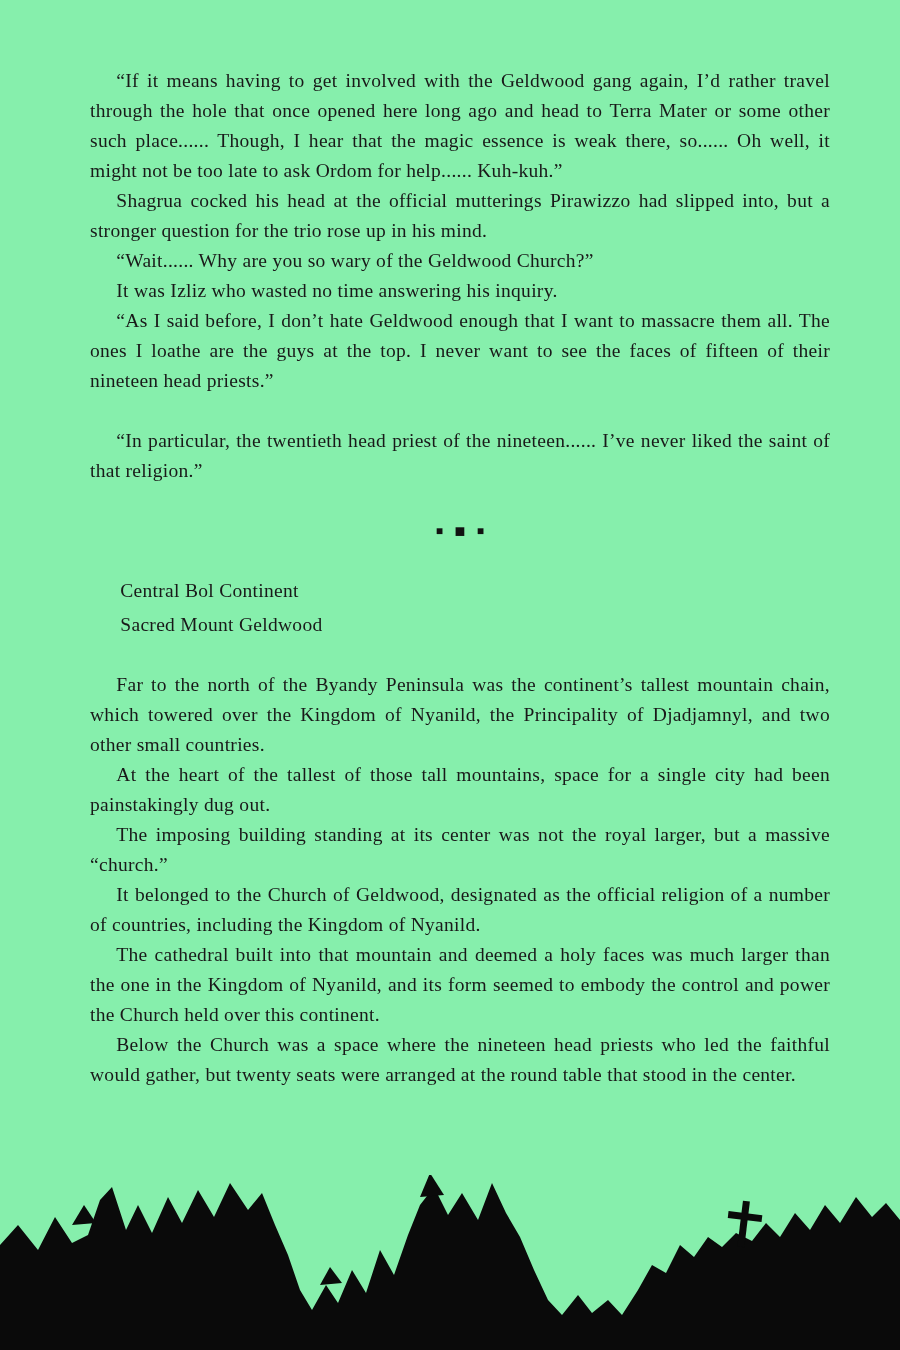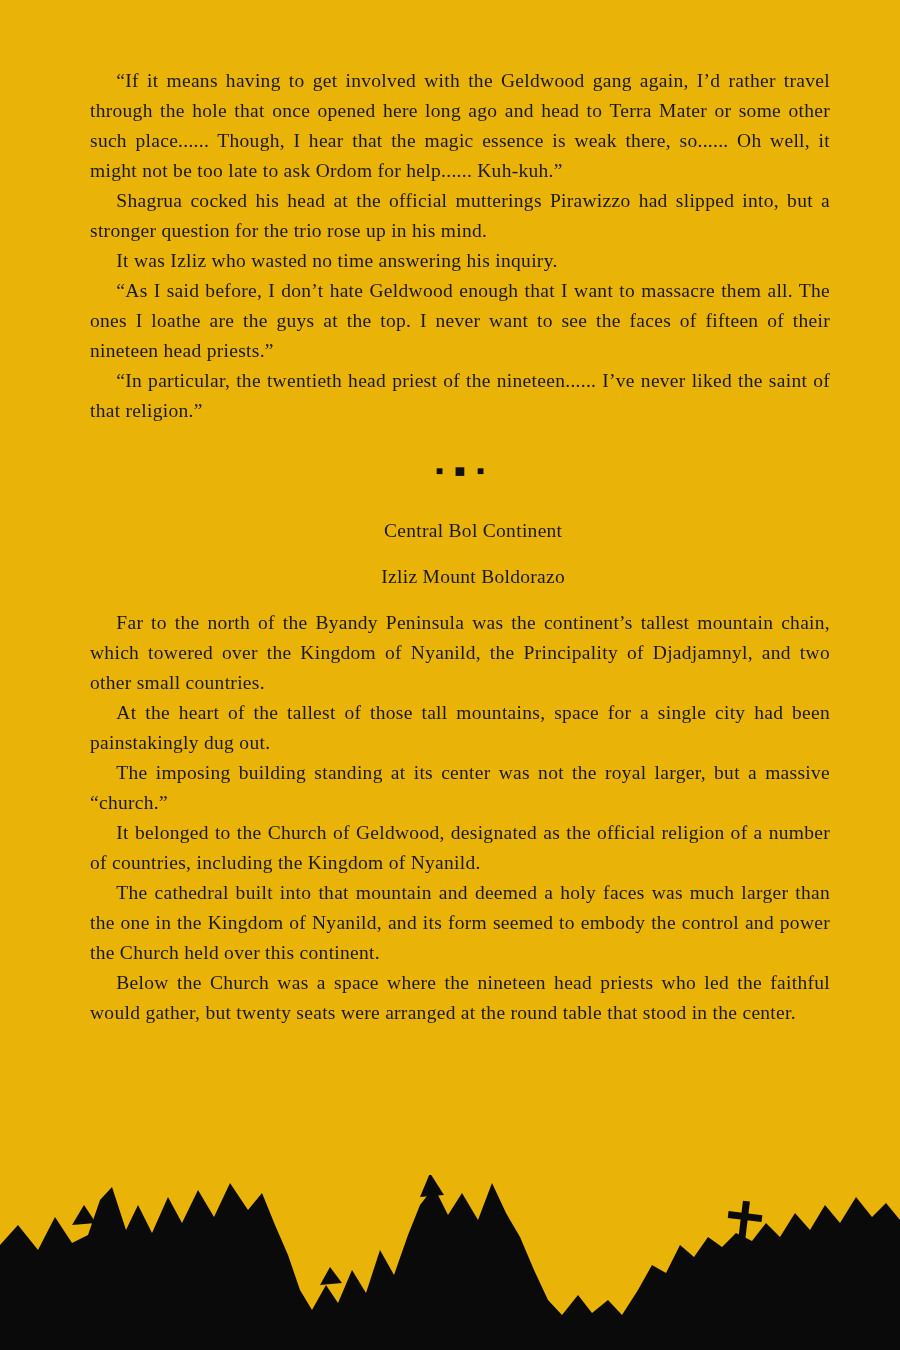--- a/index.html
+++ b/index.html
@@ -10,42 +10,43 @@
     width: 900px;
     height: 1350px;
     background: #f7f7f4;
     overflow: hidden;
     position: relative;
     font-family: "Liberation Serif", "DejaVu Serif", serif;
   }
   .page {
     position: absolute;
     inset: 0;
-    background: #eab308;
+    background: #86efac;
   }
   .text-block {
     position: absolute;
     top: 66px;
     left: 90px;
     width: 740px;
     color: #191919;
     font-size: 19.5px;
     line-height: 30px;
     letter-spacing: 0.015em;
   }
   p.para {
     margin: 0;
     text-align: justify;
     text-indent: 1.35em;
   }
   p.para.gap-top {
+    margin-top: 30px;
   }
   p.loc {
-    margin: 16px;
-    text-align: center;
+    margin: 4px;
+    text-align: left;
     text-indent: 1.35em;
   }
   .scene-break {
     margin: 28px 0 32px 0;
     height: 30px;
     line-height: 30px;
     text-align: center;
     color: #111111;
   }
   .scene-break .sq {
@@ -67,32 +68,33 @@
 </style>
 </head>
 <body>
 
 <div class="page">
 
   <div class="text-block">
 
     <p class="para">“If it means having to get involved with the Geldwood gang again, I’d rather travel through the hole that once opened here long ago and head to Terra Mater or some other such place...... Though, I hear that the magic essence is weak there, so...... Oh well, it might not be too late to ask Ordom for help...... Kuh-kuh.”</p>
     <p class="para">Shagrua cocked his head at the official mutterings Pirawizzo had slipped into, but a stronger question for the trio rose up in his mind.</p>
+    <p class="para">“Wait...... Why are you so wary of the Geldwood Church?”</p>
     <p class="para">It was Izliz who wasted no time answering his inquiry.</p>
     <p class="para">“As I said before, I don’t hate Geldwood enough that I want to massacre them all. The ones I loathe are the guys at the top. I never want to see the faces of fifteen of their nineteen head priests.”</p>
     <p class="para gap-top">“In particular, the twentieth head priest of the nineteen...... I’ve never liked the saint of that religion.”</p>
 
     <div class="scene-break">
       <span class="sq small">■</span>
       <span class="sq big">■</span>
       <span class="sq small">■</span>
     </div>
 
     <p class="loc">Central Bol Continent</p>
-    <p class="loc">Izliz Mount Boldorazo</p>
+    <p class="loc">Sacred Mount Geldwood</p>
 
     <p class="para gap-top">Far to the north of the Byandy Peninsula was the continent’s tallest mountain chain, which towered over the Kingdom of Nyanild, the Principality of Djadjamnyl, and two other small countries.</p>
     <p class="para">At the heart of the tallest of those tall mountains, space for a single city had been painstakingly dug out.</p>
     <p class="para">The imposing building standing at its center was not the royal larger, but a massive “church.”</p>
     <p class="para">It belonged to the Church of Geldwood, designated as the official religion of a number of countries, including the Kingdom of Nyanild.</p>
     <p class="para">The cathedral built into that mountain and deemed a holy faces was much larger than the one in the Kingdom of Nyanild, and its form seemed to embody the control and power the Church held over this continent.</p>
     <p class="para">Below the Church was a space where the nineteen head priests who led the faithful would gather, but twenty seats were arranged at the round table that stood in the center.</p>
 
   </div>
 

